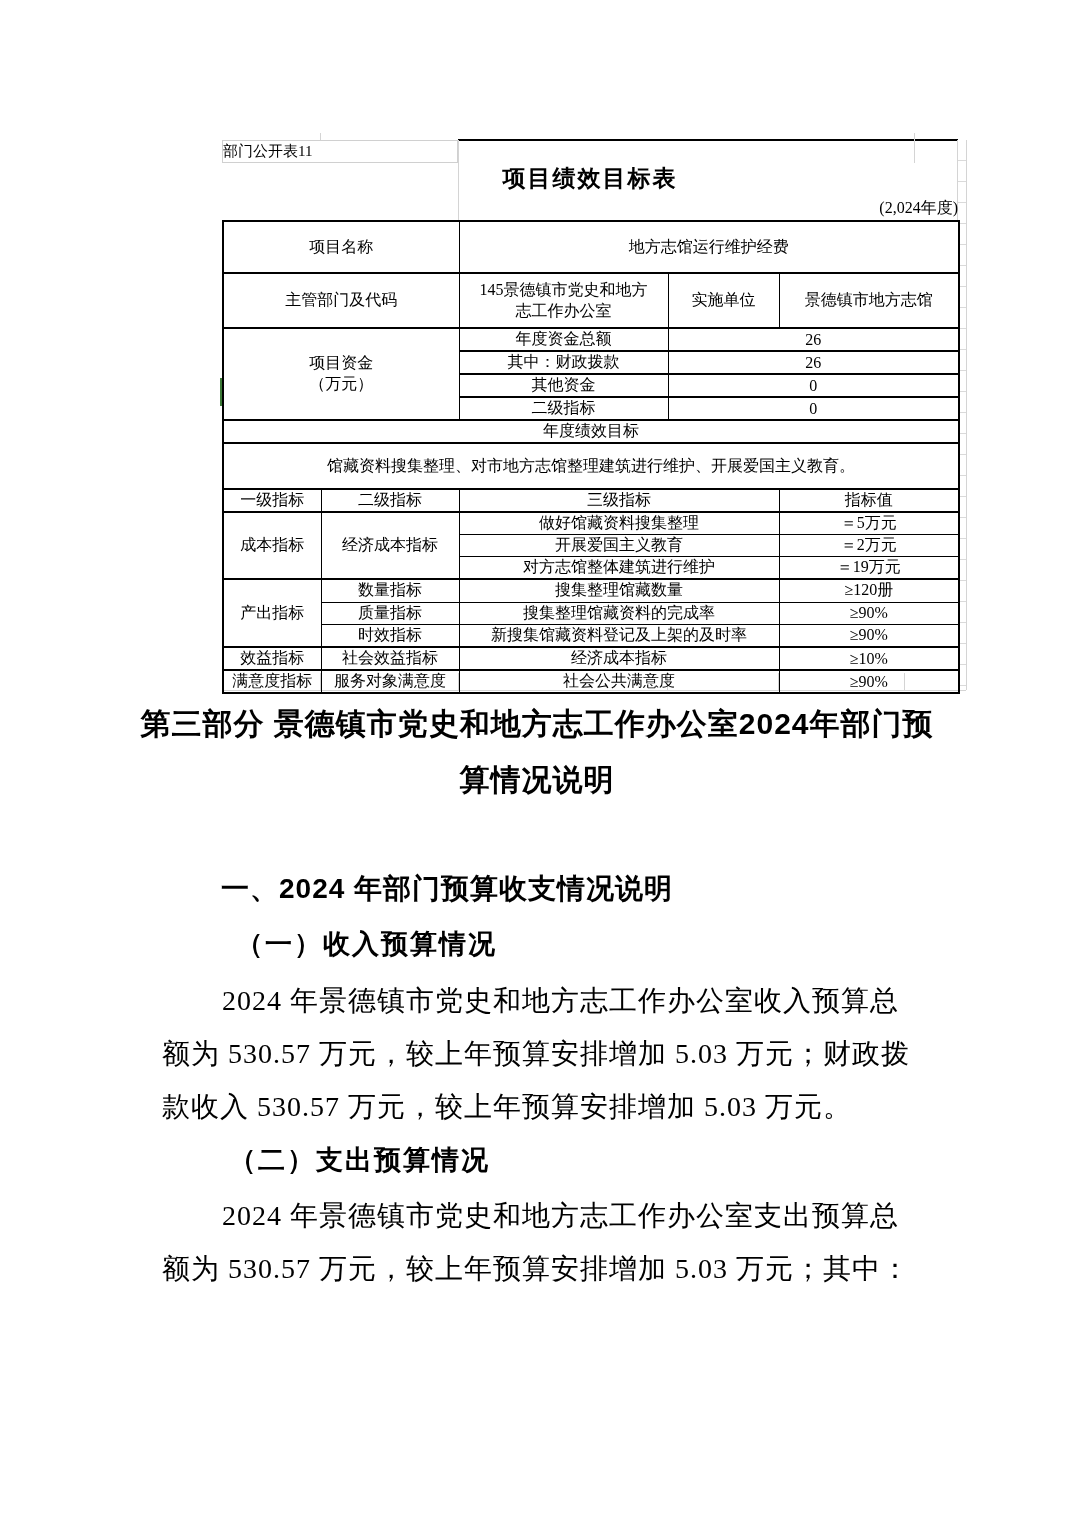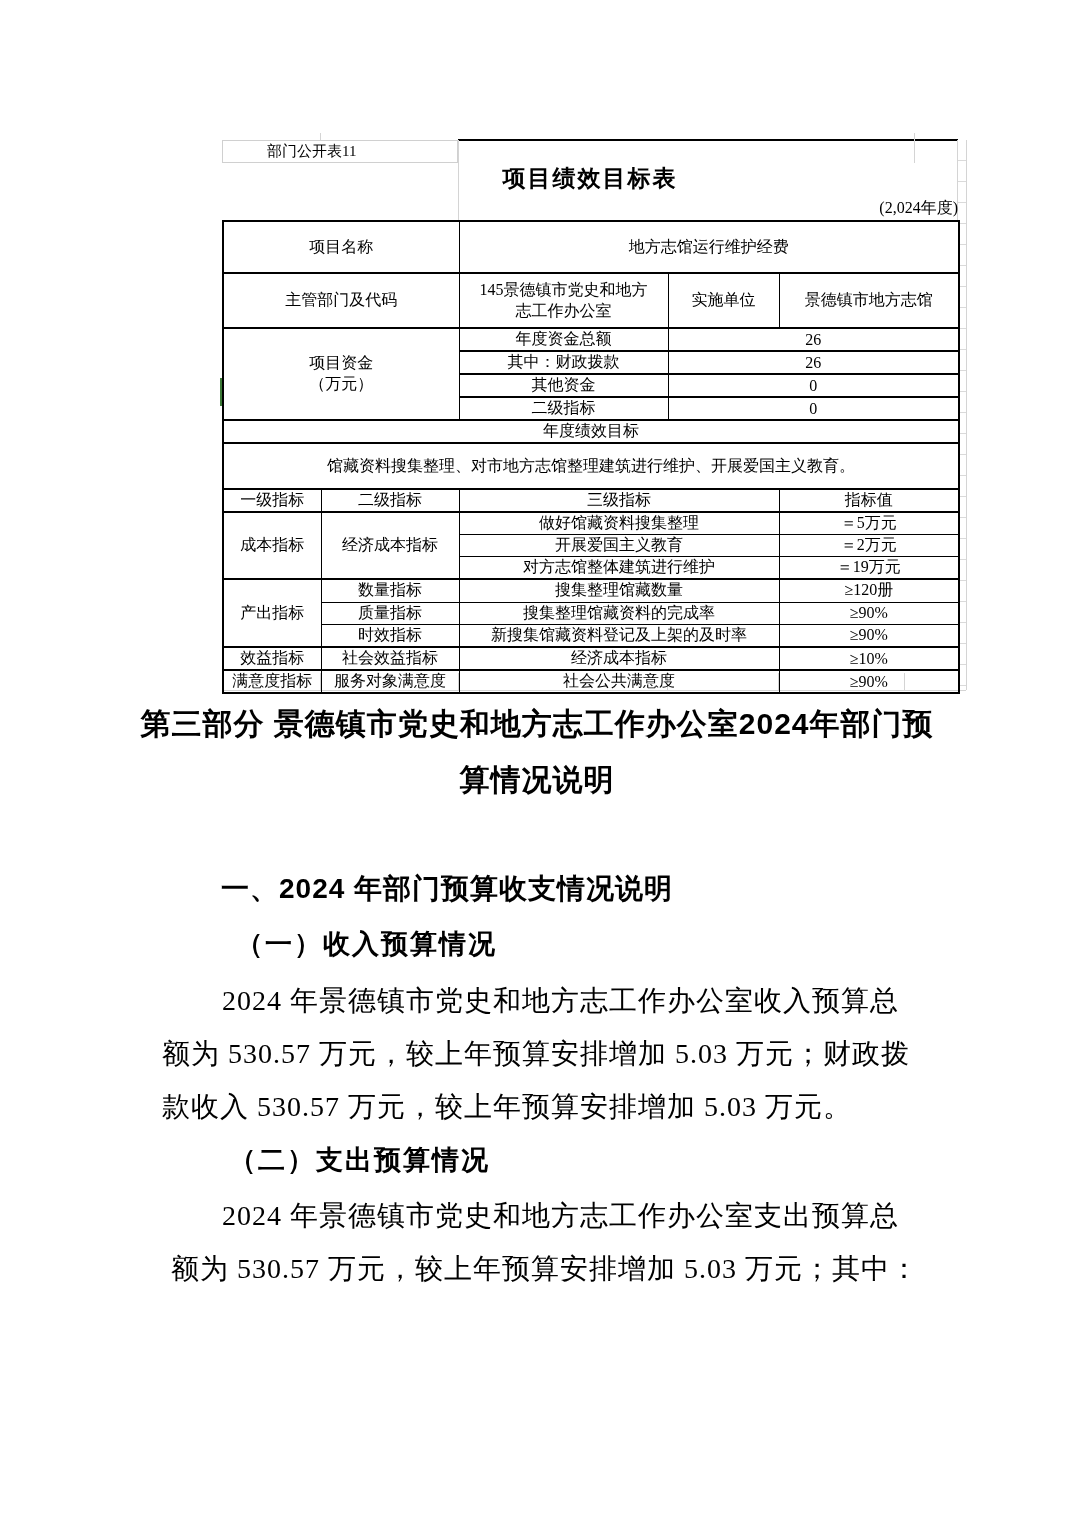--- a/index.html
+++ b/index.html
@@ -4,21 +4,21 @@
 <style>
   html,body{margin:0;padding:0;}
   body{
     width:1074px;height:1520px;background:#ffffff;position:relative;
     font-family:"Liberation Serif","DejaVu Serif",serif;color:#000;
     overflow:hidden;
   }
   .tag-cell{
     position:absolute;left:222px;top:140px;width:236px;height:23px;
     border:1px solid #d0d0d0;box-sizing:border-box;
-    font-size:15px;line-height:21px;padding-left:44px;
+    font-size:15px;line-height:21px;
   }
   .dark-top-seg{position:absolute;left:458px;top:139px;width:500px;height:2px;background:#000;}
   .vfaint{width:1px;background:#d4d4d4;position:absolute;}
   .hfaint{height:1px;background:#d4d4d4;position:absolute;}
   .gutter{
     position:absolute;left:958px;top:140px;width:8px;height:550px;
     background:repeating-linear-gradient(to bottom,transparent 0px,transparent 20px,#dadada 20px,#dadada 21px);
     border-right:1px solid #d4d4d4;
   }
   .green-mark{position:absolute;left:220px;top:378px;width:3px;height:28px;background:#3c7a38;}
@@ -188,13 +188,13 @@
 <div class="h-sans" style="left:221px;top:872px;">一、2024 年部门预算收支情况说明</div>
 <div class="h-kai" style="left:236px;top:928px;">（一）收入预算情况</div>
 
 <div class="body-line" style="left:222px;top:984px;">2024 年景德镇市党史和地方志工作办公室收入预算总</div>
 <div class="body-line" style="left:162px;top:1037px;">额为 530.57 万元，较上年预算安排增加 5.03 万元；财政拨</div>
 <div class="body-line" style="left:162px;top:1090px;">款收入 530.57 万元，较上年预算安排增加 5.03 万元。</div>
 
 <div class="h-kai" style="left:229px;top:1144px;">（二）支出预算情况</div>
 
 <div class="body-line" style="left:222px;top:1199px;">2024 年景德镇市党史和地方志工作办公室支出预算总</div>
-<div class="body-line" style="left:171px;top:1252px;">额为 530.57 万元，较上年预算安排增加 5.03 万元；其中：</div>
+<div class="body-line" style="left:162px;top:1252px;">额为 530.57 万元，较上年预算安排增加 5.03 万元；其中：</div>
 
 </body></html>

